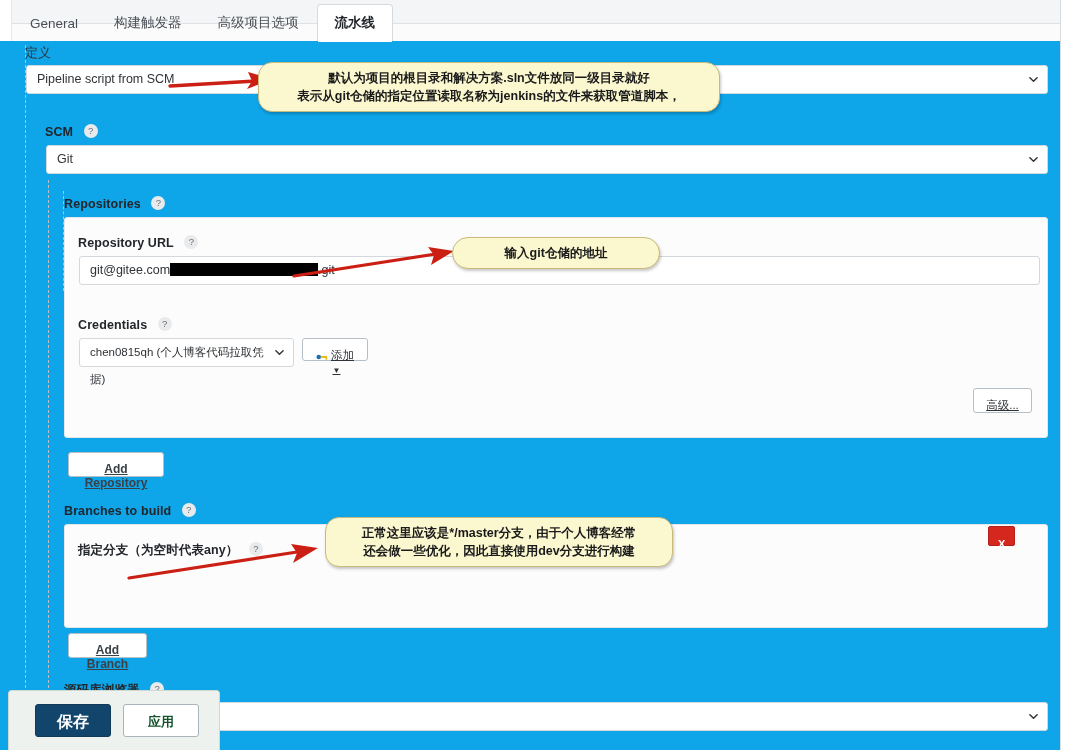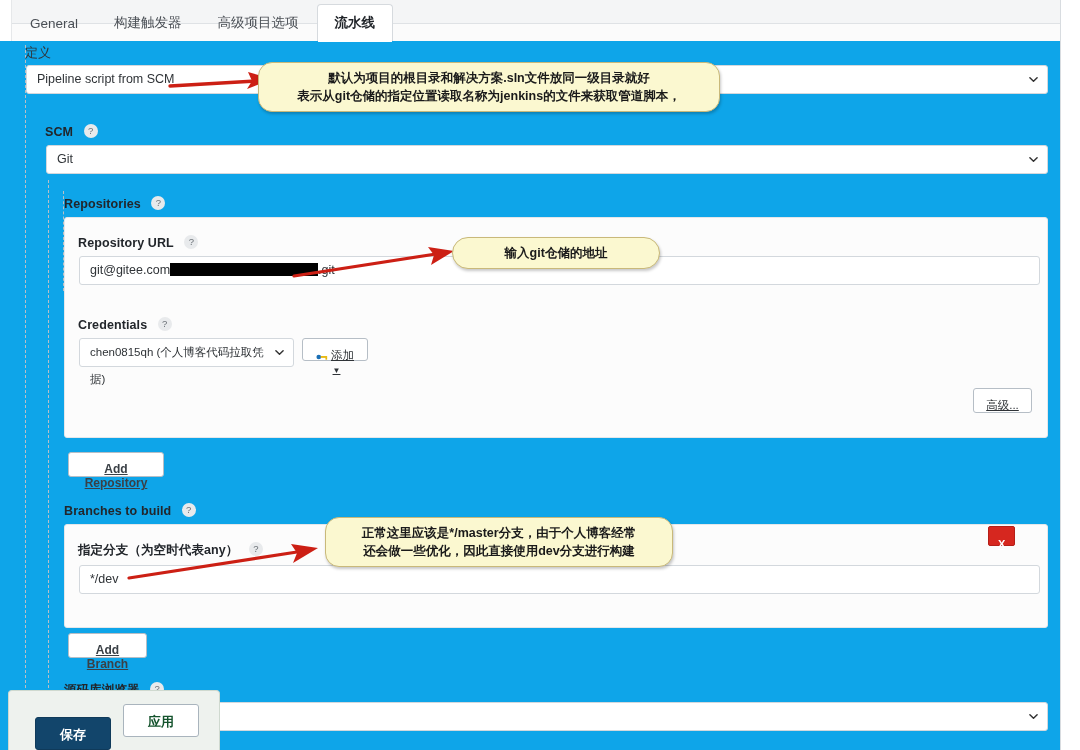--- a/index.html
+++ b/index.html
@@ -248,27 +248,27 @@
     height: 60px;
     background: #eef2ee;
     border: 1px solid #cfd9cf;
     border-bottom: none;
     border-top-left-radius: 4px;
     border-top-right-radius: 4px;
     z-index: 60;
   }
   .btn-save {
     position: absolute;
-    left: 26px; top: 26px;
+    left: 26px; top: 13px;
     width: 76px; height: 33px;
     background: #12456b;
     border: 1px solid #0f3a5a;
     border-radius: 3px;
     color: #ffffff;
-    font-size: 13px;
+    font-size: 16px;
     font-weight: bold;
     line-height: 31px;
     cursor: pointer;
   }
   .btn-apply {
     position: absolute;
     left: 114px; top: 13px;
     width: 76px; height: 33px;
     background: #ffffff;
     border: 1px solid #a9b4bd;
@@ -394,23 +394,20 @@
 
       <button class="btn btn-red" style="left:988px; top:485px; width:27px; height:18px; line-height:16px;">
         <span>X</span>
       </button>
 
       <div style="position:absolute; left:78px; top:499px;">
         <span class="bold-label">指定分支（为空时代表any）</span>
         <span class="help">?</span>
       </div>
 
-      <div class="field" style="left:79px; top:524px; width:961px;">
-        <span>*/dev</span>
-      </div>
 
       <button class="btn" style="left:68px; top:592px; width:79px; height:25px;">
         <span>Add Branch</span>
       </button>
 
       <div style="position:absolute; left:64px; top:639px;">
         <span class="bold-label">源码库浏览器</span>
         <span class="help">?</span>
       </div>
 

